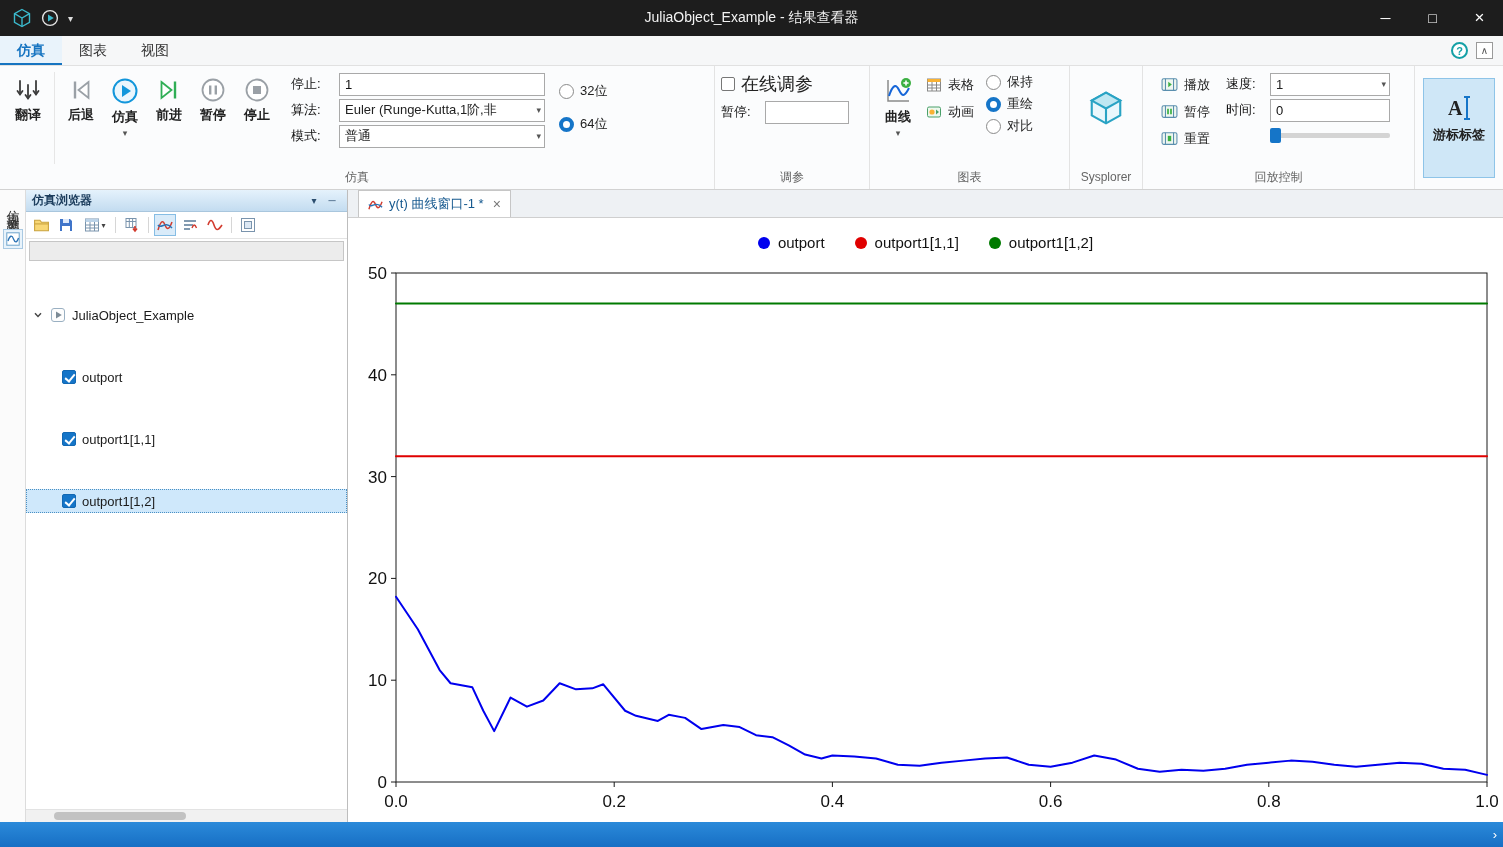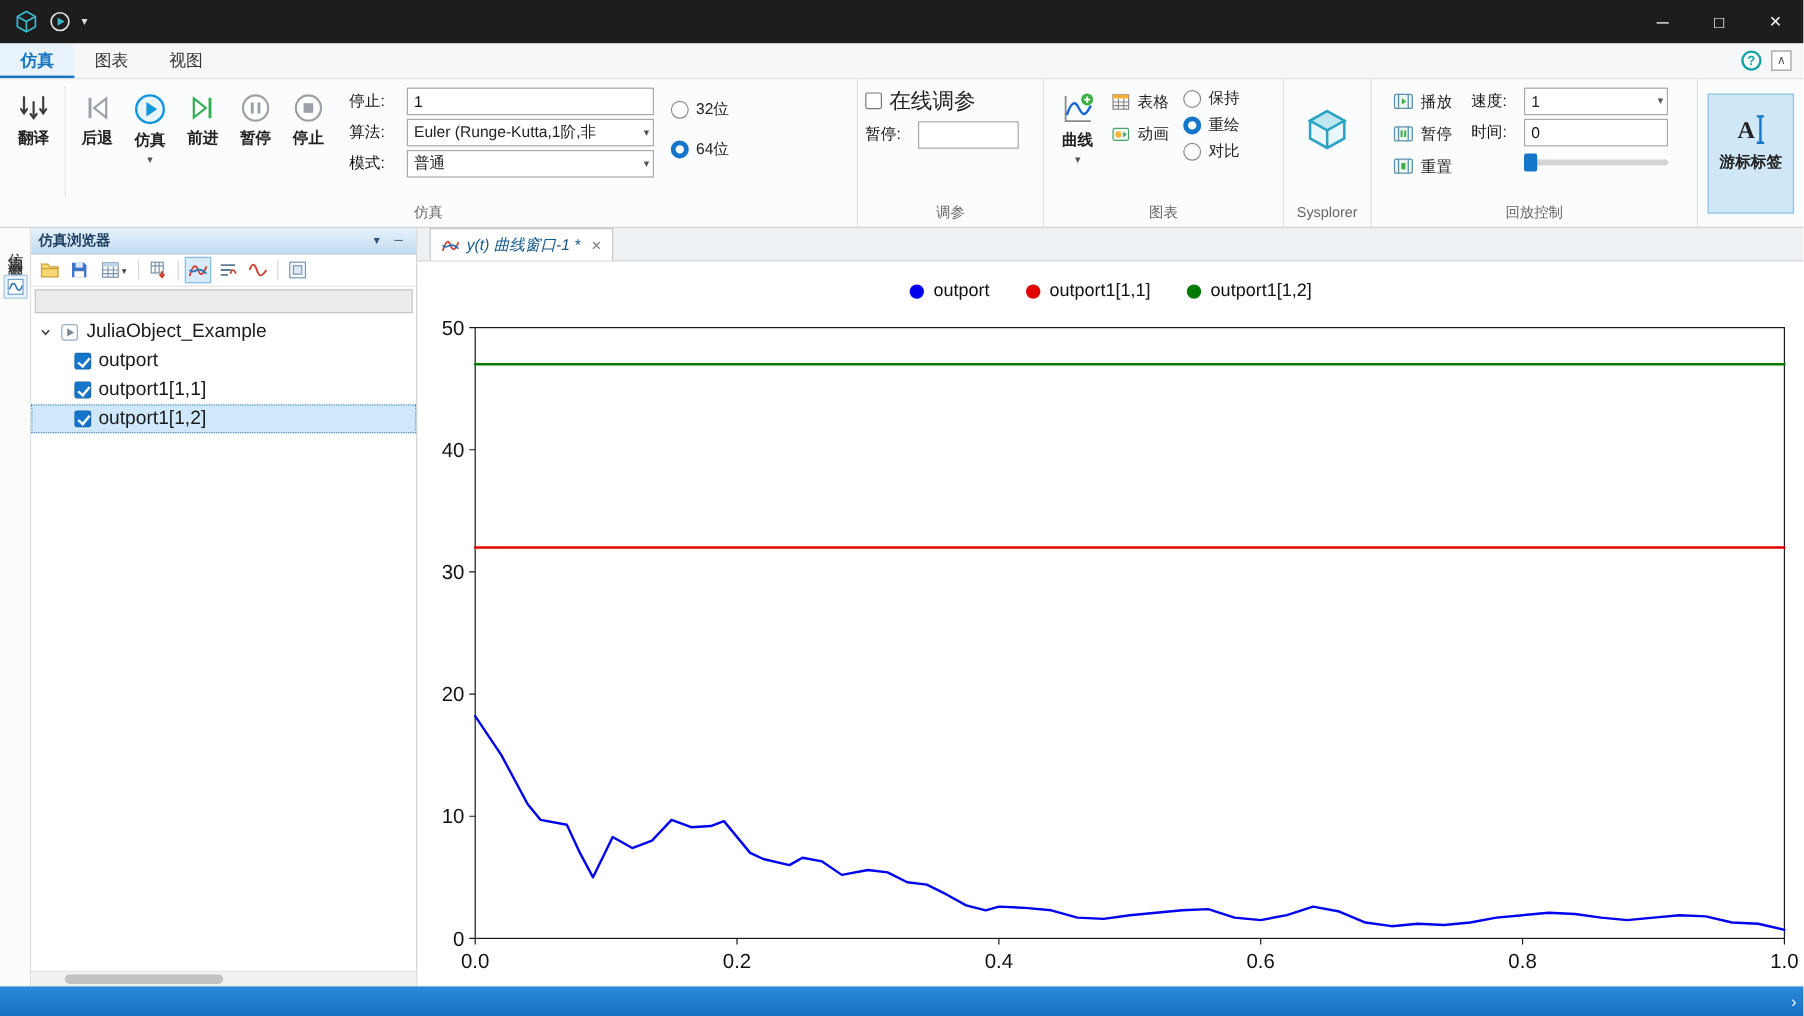--- a/index.html
+++ b/index.html
@@ -75,32 +75,32 @@
   .tcaret{font-size:8px;color:#444;}
   .tsep{width:1px;height:16px;background:#d6d6d6;margin:0 2px;}
   .search{height:22px;margin:3px 3px 1px;border:1px solid #b5b5b5;font-size:12px;padding:0 5px;font-family:inherit;color:#333;}
   .search::placeholder{color:#9a9a9a;}
   .filterbox{height:20px;margin:2px 3px 4px;border:1px solid #c6c6c6;background:#ececec;}
   .colshdr{height:24px;display:flex;align-items:center;background:#f6f6f6;border-top:1px solid #dedede;border-bottom:1px solid #dedede;font-size:13px;color:#333;}
   .colshdr .c-name{flex:1;padding-left:8px;}
   .colshdr .c-val{width:78px;padding-left:6px;border-left:1px solid #dcdcdc;align-self:stretch;line-height:22px;}
   .colshdr .c-unit{width:48px;padding-left:6px;border-left:1px solid #dcdcdc;align-self:stretch;line-height:22px;}
   .tree{flex:1;overflow:hidden;}
-  .trow{height:24px;display:flex;align-items:center;gap:6px;font-size:16px;color:#1b1b1b;padding-left:6px;}
+  .trow{height:24px;display:flex;align-items:center;gap:6px;font-size:13px;color:#1b1b1b;padding-left:6px;margin-top:38px;}
   .trow.item{padding-left:36px;}
   .trow.selected{background:#cfe8fb;outline:1px dotted #4a90c4;outline-offset:-1px;}
   .chev{width:12px;display:flex;align-items:center;justify-content:center;}
   .cb{width:14px;height:14px;background:#1575c8;border:1px solid #1268b3;border-radius:2px;position:relative;flex:none;}
   .cb::after{content:"";position:absolute;left:4px;top:1px;width:4px;height:8px;border:solid #fff;border-width:0 2px 2px 0;transform:rotate(40deg);}
   .hscroll{height:13px;background:#f1f1f1;position:relative;border-top:1px solid #e3e3e3;}
   .hthumb{position:absolute;left:28px;top:2px;width:132px;height:8px;background:#c2c2c2;border-radius:4px;}
 
   .main{flex:1;display:flex;flex-direction:column;background:#fff;min-width:0;}
   .doc-tabbar{height:28px;background:#eef1f4;border-bottom:1px solid #cfcfcf;display:flex;align-items:flex-end;padding-left:10px;}
-  .doc-tab{height:27px;display:inline-flex;align-items:center;gap:6px;padding:0 9px;background:#fff;border:1px solid #c6c6c6;border-bottom:none;font-size:13px;color:#16598f;font-style:italic;}
+  .doc-tab{height:27px;display:inline-flex;align-items:center;gap:6px;padding:0 9px;background:#fff;border:1px solid #c6c6c6;border-bottom:none;font-size:13px;color:#16598f;}
   .tab-close{color:#777;font-size:14px;margin-left:3px;}
   .chart-area{flex:1;position:relative;background:#fff;}
   .legend{position:absolute;top:16px;left:0;right:0;display:flex;justify-content:center;gap:30px;z-index:2;}
   .legend-item{display:flex;align-items:center;gap:8px;font-size:15px;color:#111;}
   .legend-dot{width:12px;height:12px;border-radius:50%;flex:none;}
   #plot{position:absolute;inset:0;width:100%;height:100%;}
 
   
   .statusbar{position:absolute;left:0;right:0;bottom:0;height:25px;background:linear-gradient(180deg,#2b8ada,#176fc4);display:flex;align-items:center;justify-content:flex-end;padding-right:6px;color:#fff;font-size:13px;}
 </style>
@@ -116,20 +116,21 @@
         </svg>
     </span>
     <span>
       <svg width="18" height="18" viewBox="0 0 18 18">
           <circle cx="9" cy="9" r="7.4" fill="none" stroke="#e3e3e3" stroke-width="1.4"></circle>
           <path d="M7 5.6 L12.8 9 L7 12.4 Z" fill="#3bb9cc"></path>
         </svg>
     </span>
     <span class="tb-caret">▾</span>
   </div>
+  <div class="tb-title">JuliaObject_Example - 结果查看器</div>
   <div class="tb-controls">
     <span class="winbtn">─</span>
     <span class="winbtn">□</span>
     <span class="winbtn close">×</span>
   </div>
 </div>
 
 <div class="menurow">
   <div class="rtab active">仿真</div>
   <div class="rtab">图表</div>

